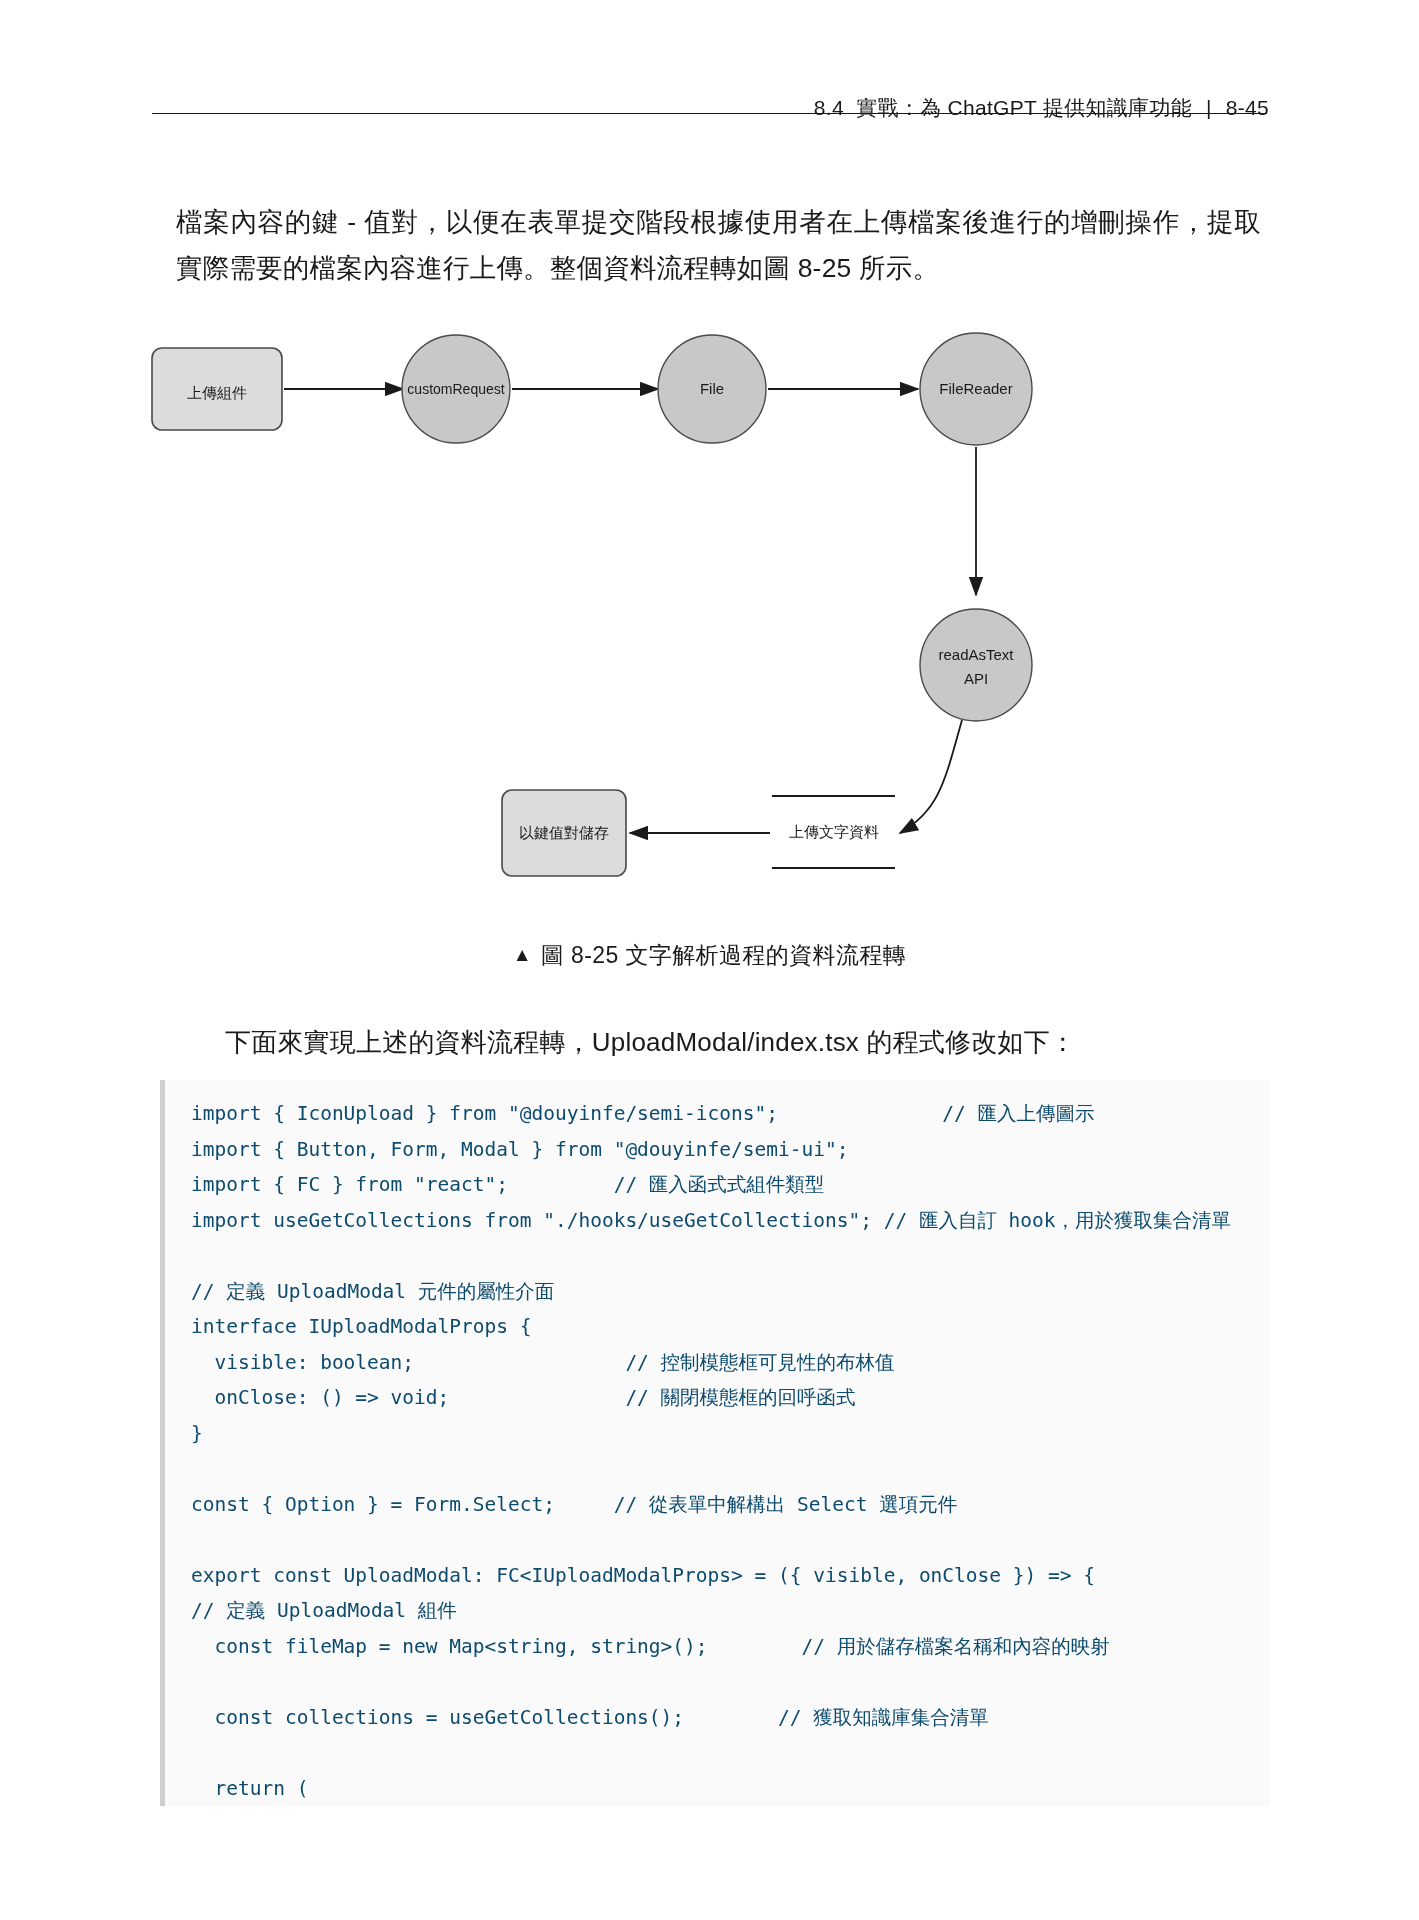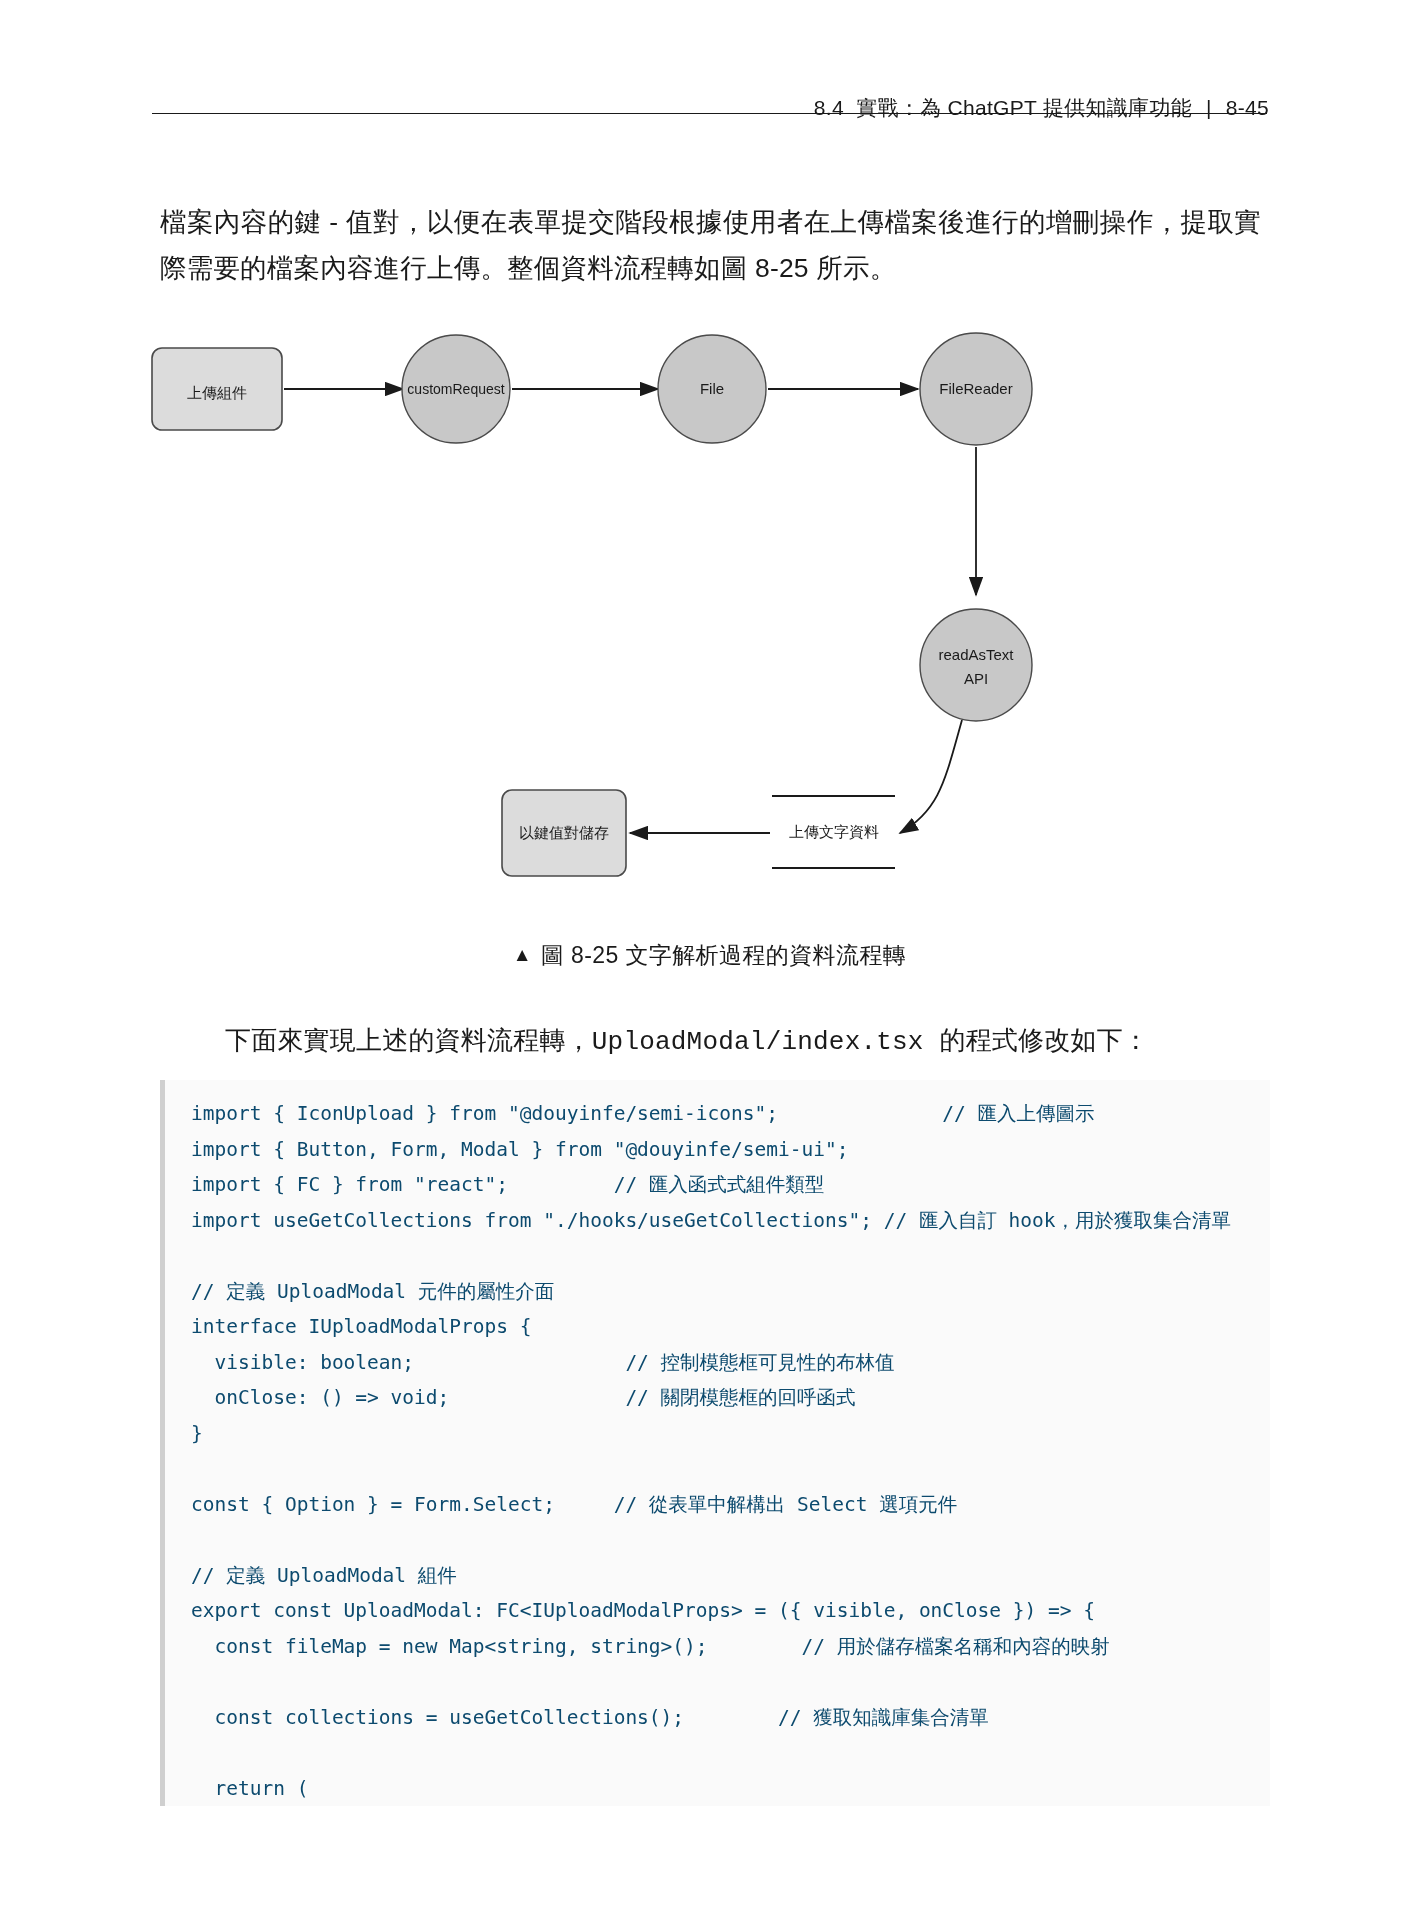--- a/index.html
+++ b/index.html
@@ -36,36 +36,35 @@
     position: absolute;
     top: 113px;
     left: 152px;
     right: 152px;
     border-top: 1.6px solid #1a1a1a;
   }
 
   
   .para {
     position: absolute;
-    left: 160px;
+    left: 176px;
     right: 158px;
     font-size: 26.5px;
     line-height: 1.72;
     letter-spacing: 0.2px;
     text-align: justify;
   }
   .para.p1 { top: 200px; }
 
   .para.p2 {
     top: 1020px;
     left: 225px;
     right: 175px;
     font-size: 26px;
     line-height: 1.7;
-    font-family: Liberation Mono, monospace;
   }
 
   
   .figure {
     position: absolute;
     top: 330px;
     left: 150px;
     width: 1120px;
     height: 600px;
   }
@@ -191,20 +190,20 @@
   <div class="code-line">import useGetCollections from "./hooks/useGetCollections"; // 匯入自訂 hook，用於獲取集合清單</div>
   <div class="code-line"></div>
   <div class="code-line">// 定義 UploadModal 元件的屬性介面</div>
   <div class="code-line">interface IUploadModalProps {</div>
   <div class="code-line">  visible: boolean;                  // 控制模態框可見性的布林值</div>
   <div class="code-line">  onClose: () =&gt; void;               // 關閉模態框的回呼函式</div>
   <div class="code-line">}</div>
   <div class="code-line"></div>
   <div class="code-line">const { Option } = Form.Select;     // 從表單中解構出 Select 選項元件</div>
   <div class="code-line"></div>
+  <div class="code-line">export const UploadModal: FC&lt;IUploadModalProps&gt; = ({ visible, onClose }) =&gt; {</div>
   <div class="code-line">// 定義 UploadModal 組件</div>
-  <div class="code-line">export const UploadModal: FC&lt;IUploadModalProps&gt; = ({ visible, onClose }) =&gt; {</div>
   <div class="code-line">  const fileMap = new Map&lt;string, string&gt;();        // 用於儲存檔案名稱和內容的映射</div>
   <div class="code-line"></div>
   <div class="code-line">  const collections = useGetCollections();        // 獲取知識庫集合清單</div>
   <div class="code-line"></div>
   <div class="code-line">  return (</div>
 </div>
 
 </body></html>

